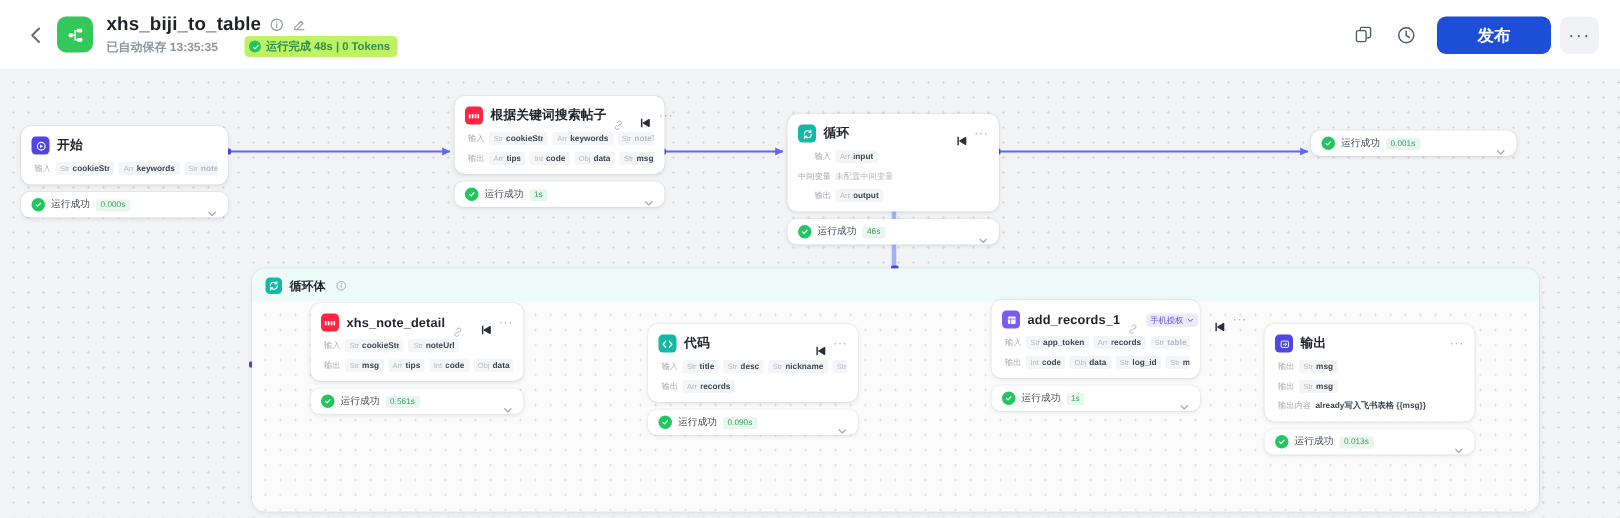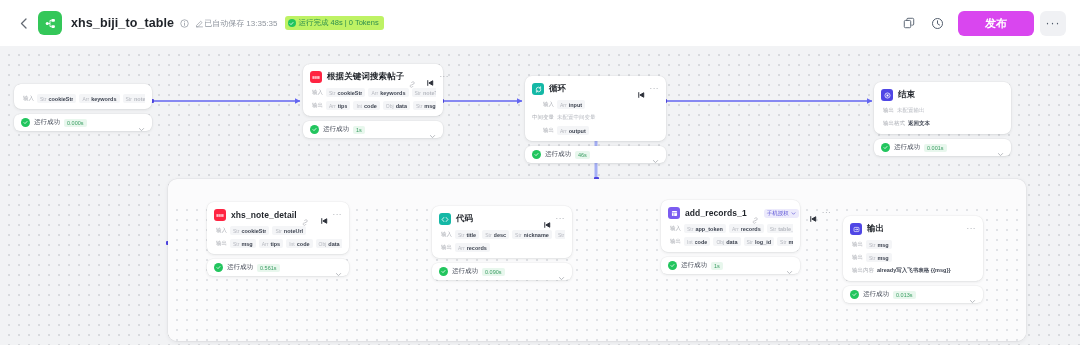--- a/index.html
+++ b/index.html
@@ -18,40 +18,40 @@
     box-sizing:border-box;padding:0 14px;z-index:40;
   }
   .back-btn{
     width:18px;height:18px;display:flex;align-items:center;justify-content:center;
     color:#646a73;font-size:12px;cursor:pointer;margin-right:6px;
   }
   .app-logo{
     width:24px;height:24px;border-radius:6px;background:#34c759;
     display:flex;align-items:center;justify-content:center;margin-right:9px;flex:none;
   }
-  .title-block{display:flex;flex-direction:row;justify-content:center;}
+  .title-block{display:flex;flex-direction:column;justify-content:center;}
   .title-row{display:flex;align-items:center;gap:5px;height:15px;}
   .wf-title{font-size:12.5px;font-weight:bold;color:#1f2329;letter-spacing:.1px;}
   .mini-ico{width:10px;height:10px;color:#8f959e;display:inline-flex;align-items:center;justify-content:center;}
-  .sub-row{display:flex;align-items:center;gap:7px;margin-top:1px;height:13px;}
+  .sub-row{display:flex;align-items:center;gap:18px;margin-top:1px;height:13px;font-weight:bold;}
   .autosave{font-size:8px;color:#8f959e;white-space:nowrap;}
   .run-pill{
     display:flex;align-items:center;gap:3px;background:#bef264;
     border-radius:3px;padding:1px 5px 1px 3px;height:12px;text-align:right;
   }
   .run-pill .dot{width:8px;height:8px;border-radius:50%;background:#22c55e;
      display:flex;align-items:center;justify-content:center;flex:none;}
   .run-pill .txt{font-size:7.5px;color:#2f8f4e;white-space:nowrap;}
   .hdr-spacer{flex:1;}
   .hdr-ico{
     width:26px;height:26px;border-radius:6px;display:flex;align-items:center;justify-content:center;
     color:#4e5969;cursor:pointer;margin-left:2px;
   }
   .publish-btn{
-    height:25px;min-width:52px;border-radius:6px;background:#d946ef;color:#fff;
+    height:25px;min-width:52px;border-radius:6px;background:#1d4ed8;color:#fff;
     font-size:11px;font-weight:bold;display:flex;align-items:center;justify-content:center;
     margin:0 6px 0 8px;cursor:pointer;padding:0 12px;
   }
   .more-btn{
     width:26px;height:25px;border-radius:6px;background:#f0f1f4;color:#4e5969;
     display:flex;align-items:center;justify-content:center;font-size:12px;cursor:pointer;
     letter-spacing:1px;
   }
 
   
@@ -226,25 +226,50 @@
     <div class="port" style="left:663px;top:53px;"></div>
     <div class="port" style="left:594px;top:131px;width:5px;height:5px;"></div>
     <div class="port" style="left:166px;top:195px;"></div>
     <div class="port" style="left:349px;top:195px;"></div>
     <div class="port" style="left:570px;top:195px;"></div>
     <div class="port" style="left:797px;top:195px;"></div>
     <div class="port" style="left:983px;top:194px;"></div>
     <div class="port" style="left:1021px;top:192px;"></div>
 
     <div class="loopbody" style="left:168px;top:133px;width:858px;height:162px;">
+      <div class="lb-head">
+        <span class="lb-ico">
+          <svg width="7" height="7" viewBox="0 0 12 12">
+              <path d="M2 6a4 4 0 014-4 4 4 0 013.4 1.9M10 6a4 4 0 01-4 4 4 4 0 01-3.4-1.9" stroke="#fff" stroke-width="1.3" fill="none" stroke-linecap="round"></path>
+              <path d="M9.6 1.2v2.6H7.1M2.4 10.8V8.2h2.5" stroke="#fff" stroke-width="1.2" fill="none" stroke-linecap="round" stroke-linejoin="round"></path>
+            </svg>
+        </span>
+        <span class="lb-title">循环体</span>
+        <span class="mini-ico">
+          <svg width="7" height="7" viewBox="0 0 12 12">
+              <circle cx="6" cy="6" r="5" stroke="#a8abb2" stroke-width="1.1" fill="none"></circle>
+              <rect x="5.5" y="5" width="1" height="4" fill="#a8abb2"></rect>
+              <rect x="5.5" y="3" width="1" height="1.2" fill="#a8abb2"></rect>
+            </svg>
+        </span>
+      </div>
       <div class="lb-canvas"></div>
     </div>
 
     <div class="node" style="left:14px;top:38px;width:138px;">
       <div class="card">
+        <div class="card-head">
+          <span class="n-ico" style="background:#4f46e5;">
+            <svg width="7" height="7" viewBox="0 0 12 12">
+                <circle cx="6" cy="6" r="4.4" stroke="#fff" stroke-width="1.3" fill="none"></circle>
+                <path d="M4.6 3.9L8.2 6l-3.6 2.1z" fill="#fff"></path>
+              </svg>
+          </span>
+          <span class="n-name">开始</span>
+        </div>
         <div class="io-row">
           <span class="io-label">输入</span>
           <span class="chip">
             <span class="ty">Str</span>
             <span class="t">cookieStr</span>
           </span>
           <span class="chip">
             <span class="ty">Arr</span>
             <span class="t">keywords</span>
           </span>
@@ -398,39 +423,20 @@
         <span class="st-sp"></span>
         <span class="st-chev">
           <svg width="7" height="7" viewBox="0 0 10 10">
               <path d="M2 3.6L5 6.6l3-3" stroke="#a8abb2" stroke-width="1.2" fill="none" stroke-linecap="round" stroke-linejoin="round"></path>
             </svg>
         </span>
       </div>
     </div>
 
     <div class="node" style="left:874px;top:36px;width:137px;">
-      <div class="card">
-        <div class="card-head">
-          <span class="n-ico" style="background:#4f46e5;">
-            <svg width="7" height="7" viewBox="0 0 12 12">
-                <circle cx="6" cy="6" r="4.4" stroke="#fff" stroke-width="1.3" fill="none"></circle>
-                <rect x="4.3" y="4.3" width="3.4" height="3.4" rx="0.6" fill="#fff"></rect>
-              </svg>
-          </span>
-          <span class="n-name">结束</span>
-        </div>
-        <div class="txt-row">
-          <span class="io-label">输出</span>
-          <span class="txt-val gray">未配置输出</span>
-        </div>
-        <div class="txt-row">
-          <span class="io-label" style="width:24px;">输出格式</span>
-          <span class="txt-val">返回文本</span>
-        </div>
-      </div>
       <div class="status">
         <span class="st-dot">
           <svg width="5" height="5" viewBox="0 0 10 10">
               <path d="M2 5.2l2 2 4-4.2" stroke="#fff" stroke-width="1.6" fill="none" stroke-linecap="round" stroke-linejoin="round"></path>
             </svg>
         </span>
         <span class="st-txt">运行成功</span>
         <span class="st-time">0.001s</span>
         <span class="st-sp"></span>
         <span class="st-chev">
@@ -507,21 +513,21 @@
         <span class="st-time">0.561s</span>
         <span class="st-sp"></span>
         <span class="st-chev">
           <svg width="7" height="7" viewBox="0 0 10 10">
               <path d="M2 3.6L5 6.6l3-3" stroke="#a8abb2" stroke-width="1.2" fill="none" stroke-linecap="round" stroke-linejoin="round"></path>
             </svg>
         </span>
       </div>
     </div>
 
-    <div class="node" style="left:432px;top:160px;width:140px;">
+    <div class="node" style="left:432px;top:170px;width:140px;">
       <div class="card">
         <div class="card-head">
           <span class="n-ico" style="background:#14b8a6;">
             <svg width="8" height="7" viewBox="0 0 12 10">
                 <path d="M4.2 2L1.6 5l2.6 3M7.8 2l2.6 3-2.6 3" stroke="#fff" stroke-width="1.25" fill="none" stroke-linecap="round" stroke-linejoin="round"></path>
               </svg>
           </span>
           <span class="n-name">代码</span>
           <span class="head-sp"></span>
           <span class="play-ico">

